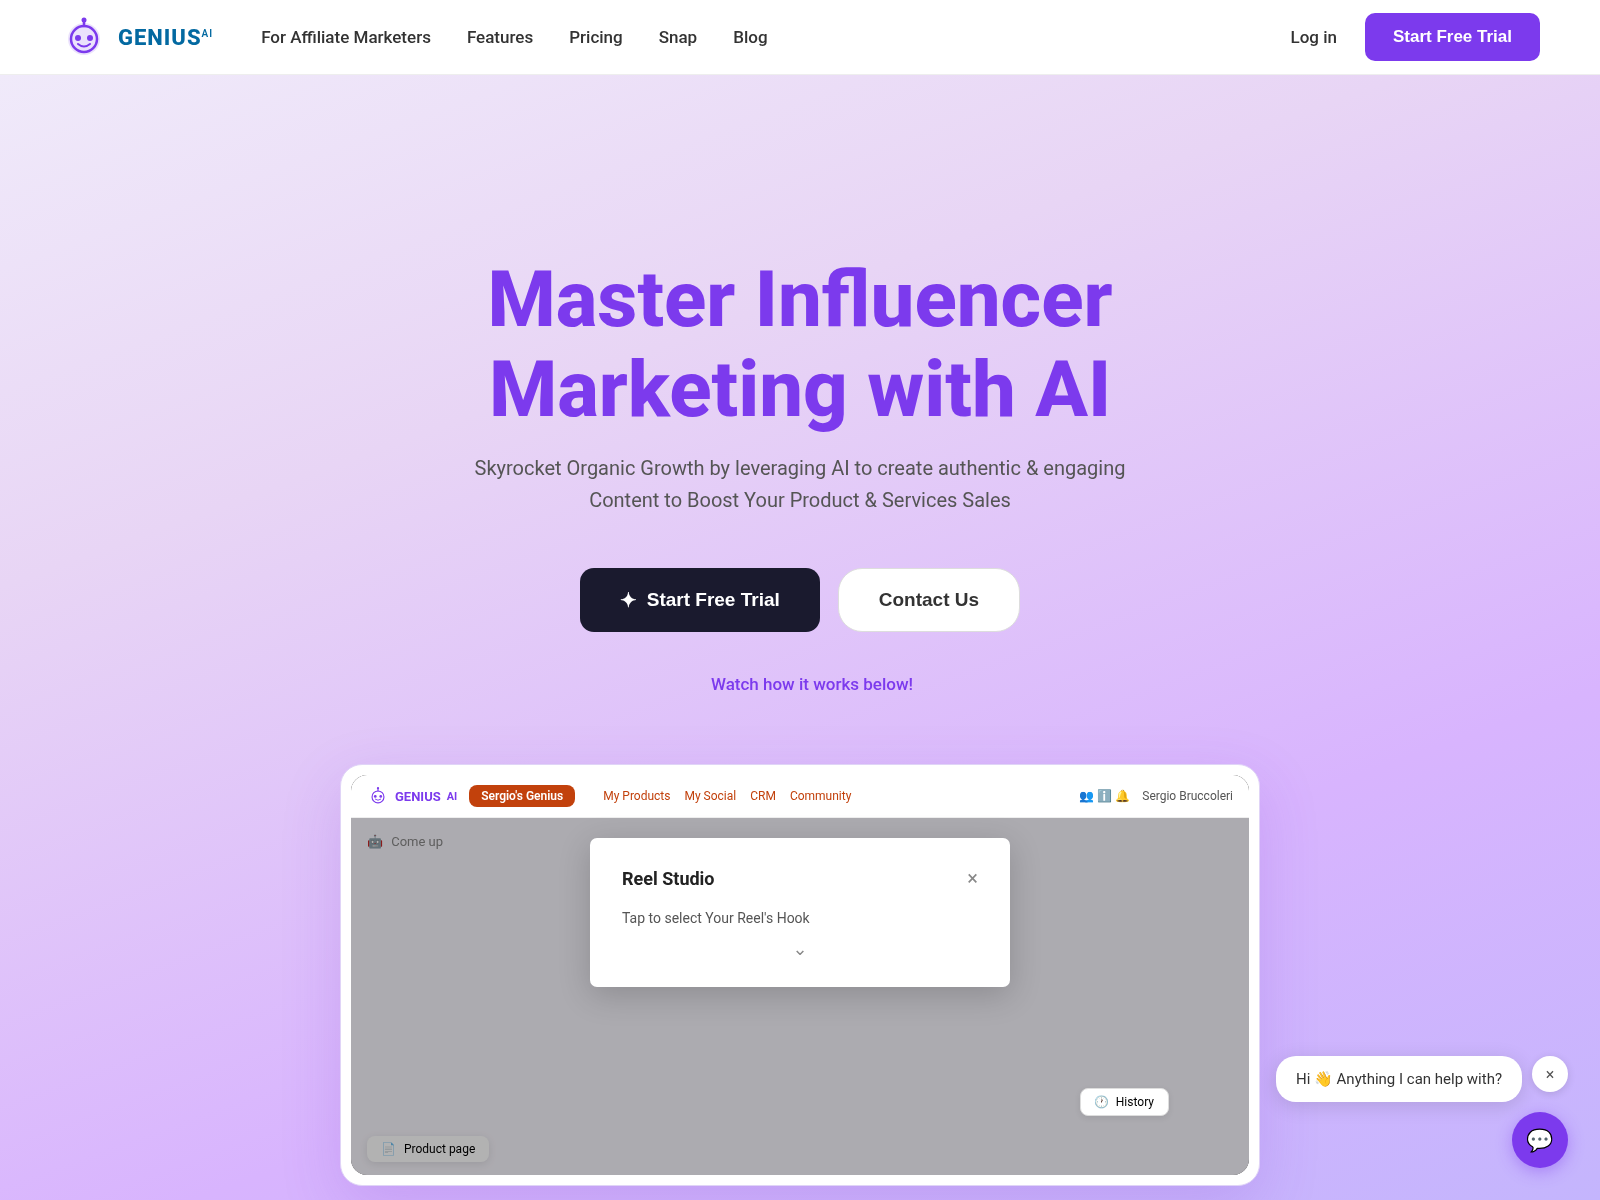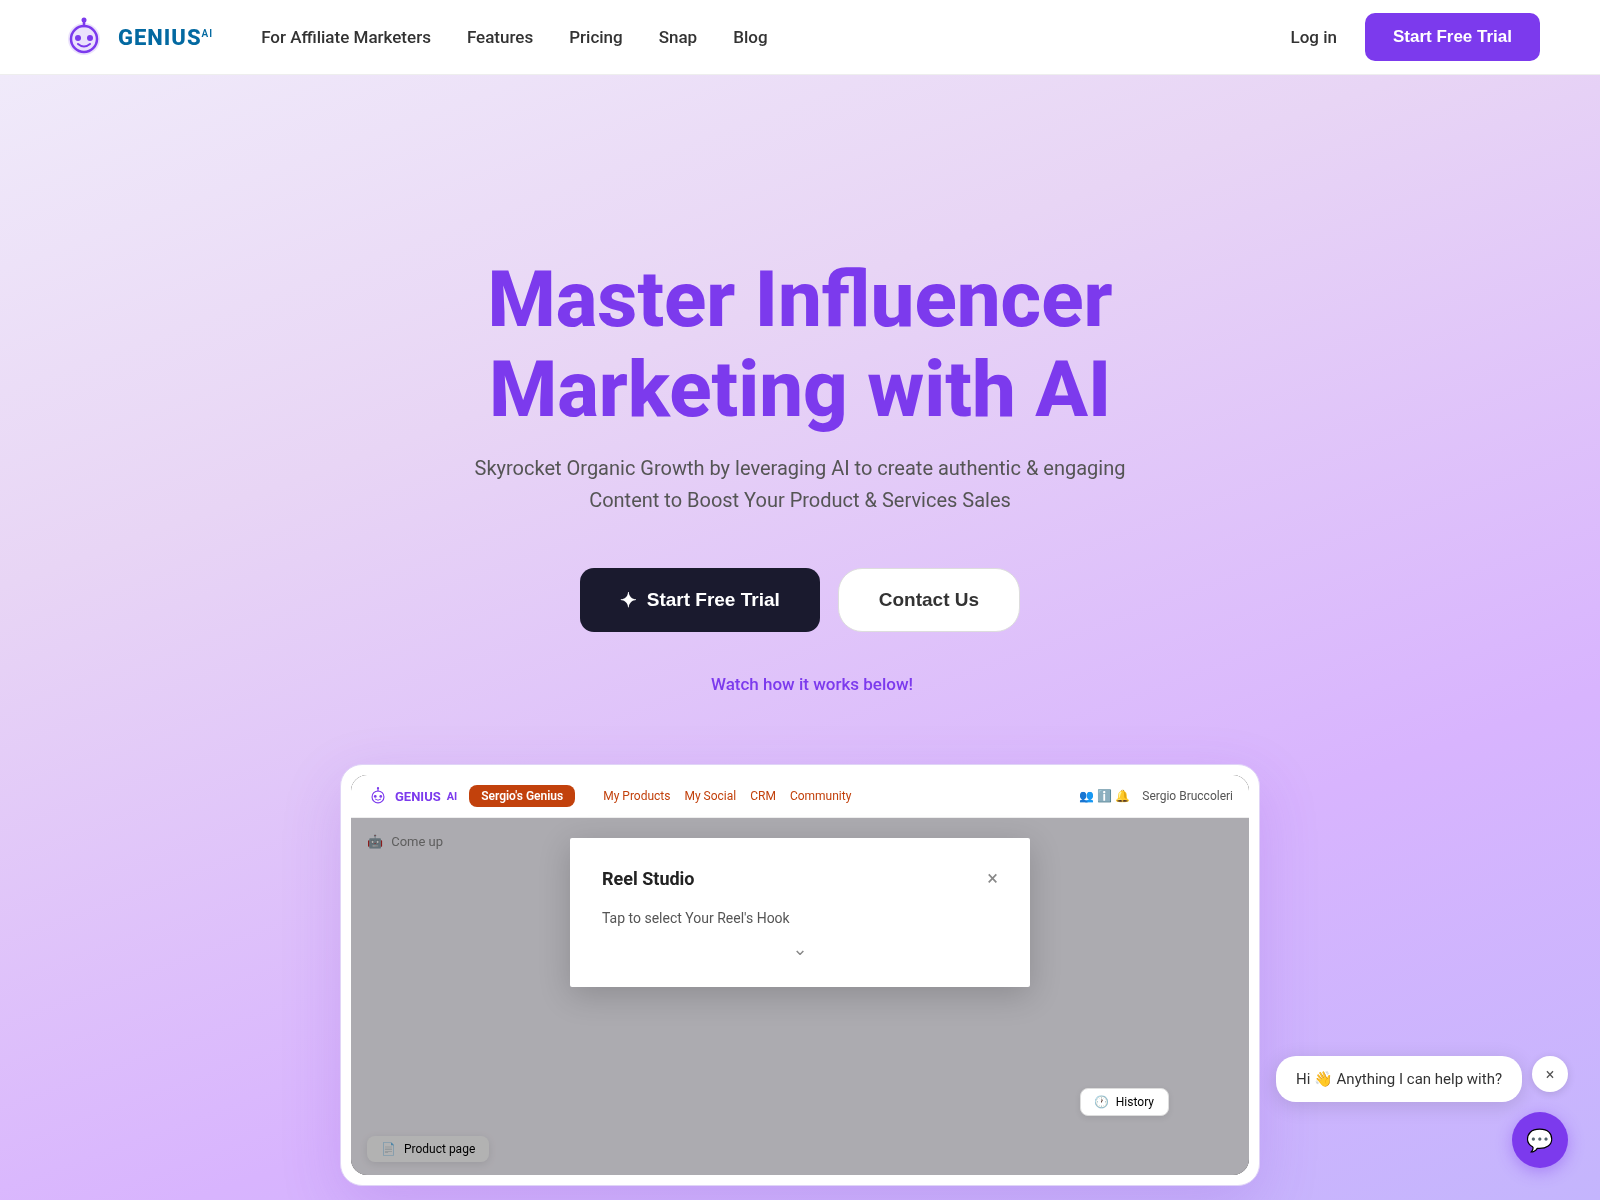--- a/index.html
+++ b/index.html
@@ -222,22 +222,22 @@
       position: absolute;
       top: 0; left: 0; right: 0; bottom: 0;
       background: rgba(0,0,0,0.3);
       display: flex;
       align-items: flex-start;
       justify-content: center;
       padding-top: 20px;
     }
     .modal {
       background: #fff;
-      border-radius: 2px;
-      width: 460px;
+      border-radius: 7px;
+      width: 420px;
       padding: 28px 32px;
       box-shadow: 0 8px 32px rgba(0,0,0,0.18);
     }
     .modal-header {
       display: flex;
       justify-content: space-between;
       align-items: center;
       margin-bottom: 20px;
     }
     .modal-title {

